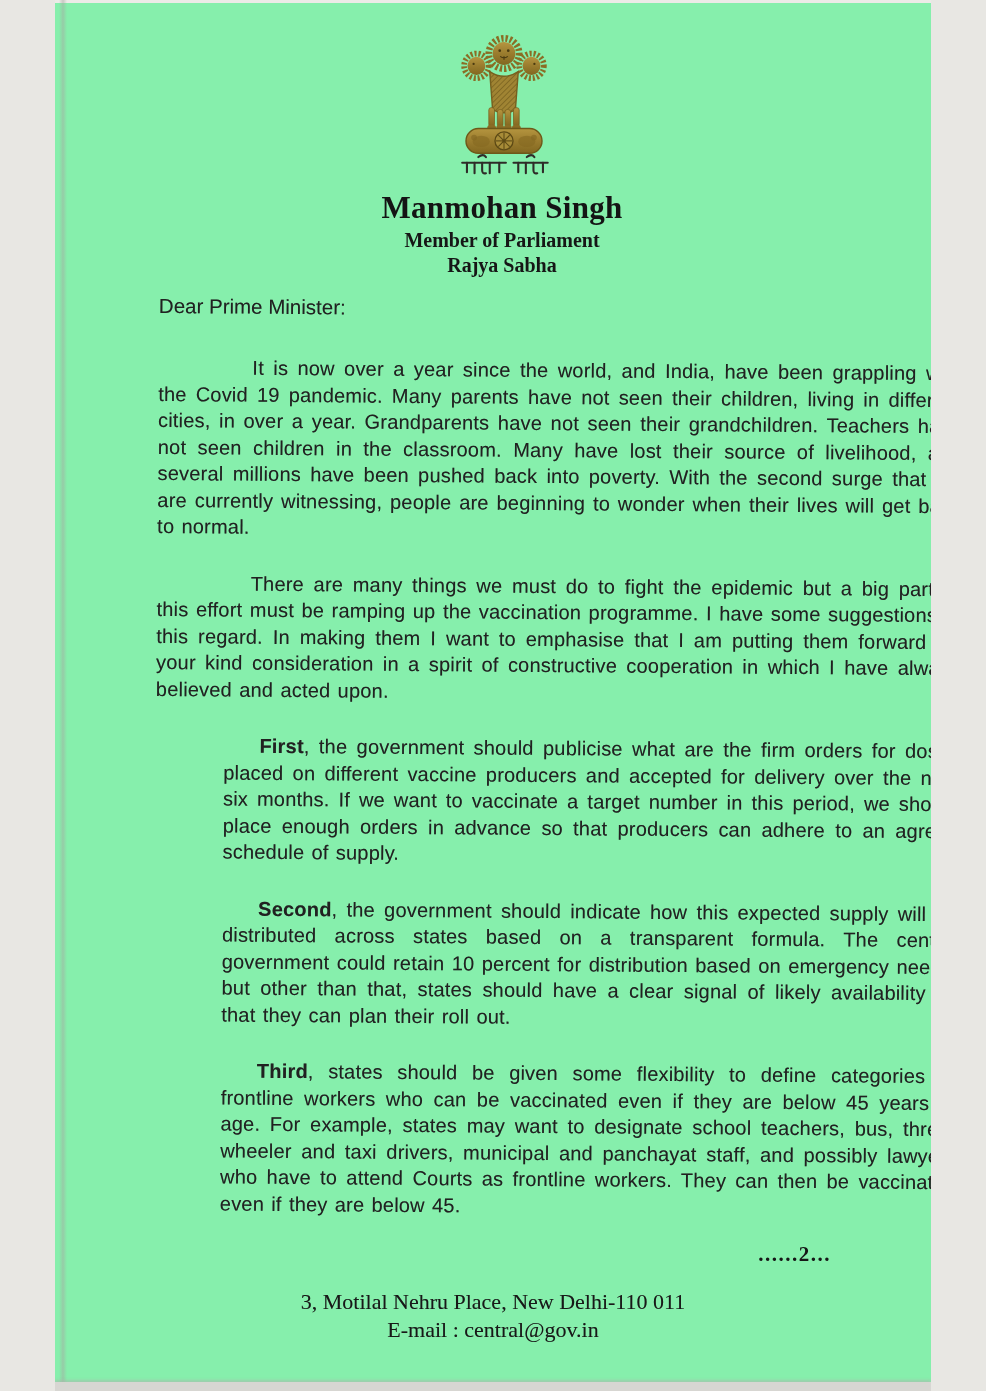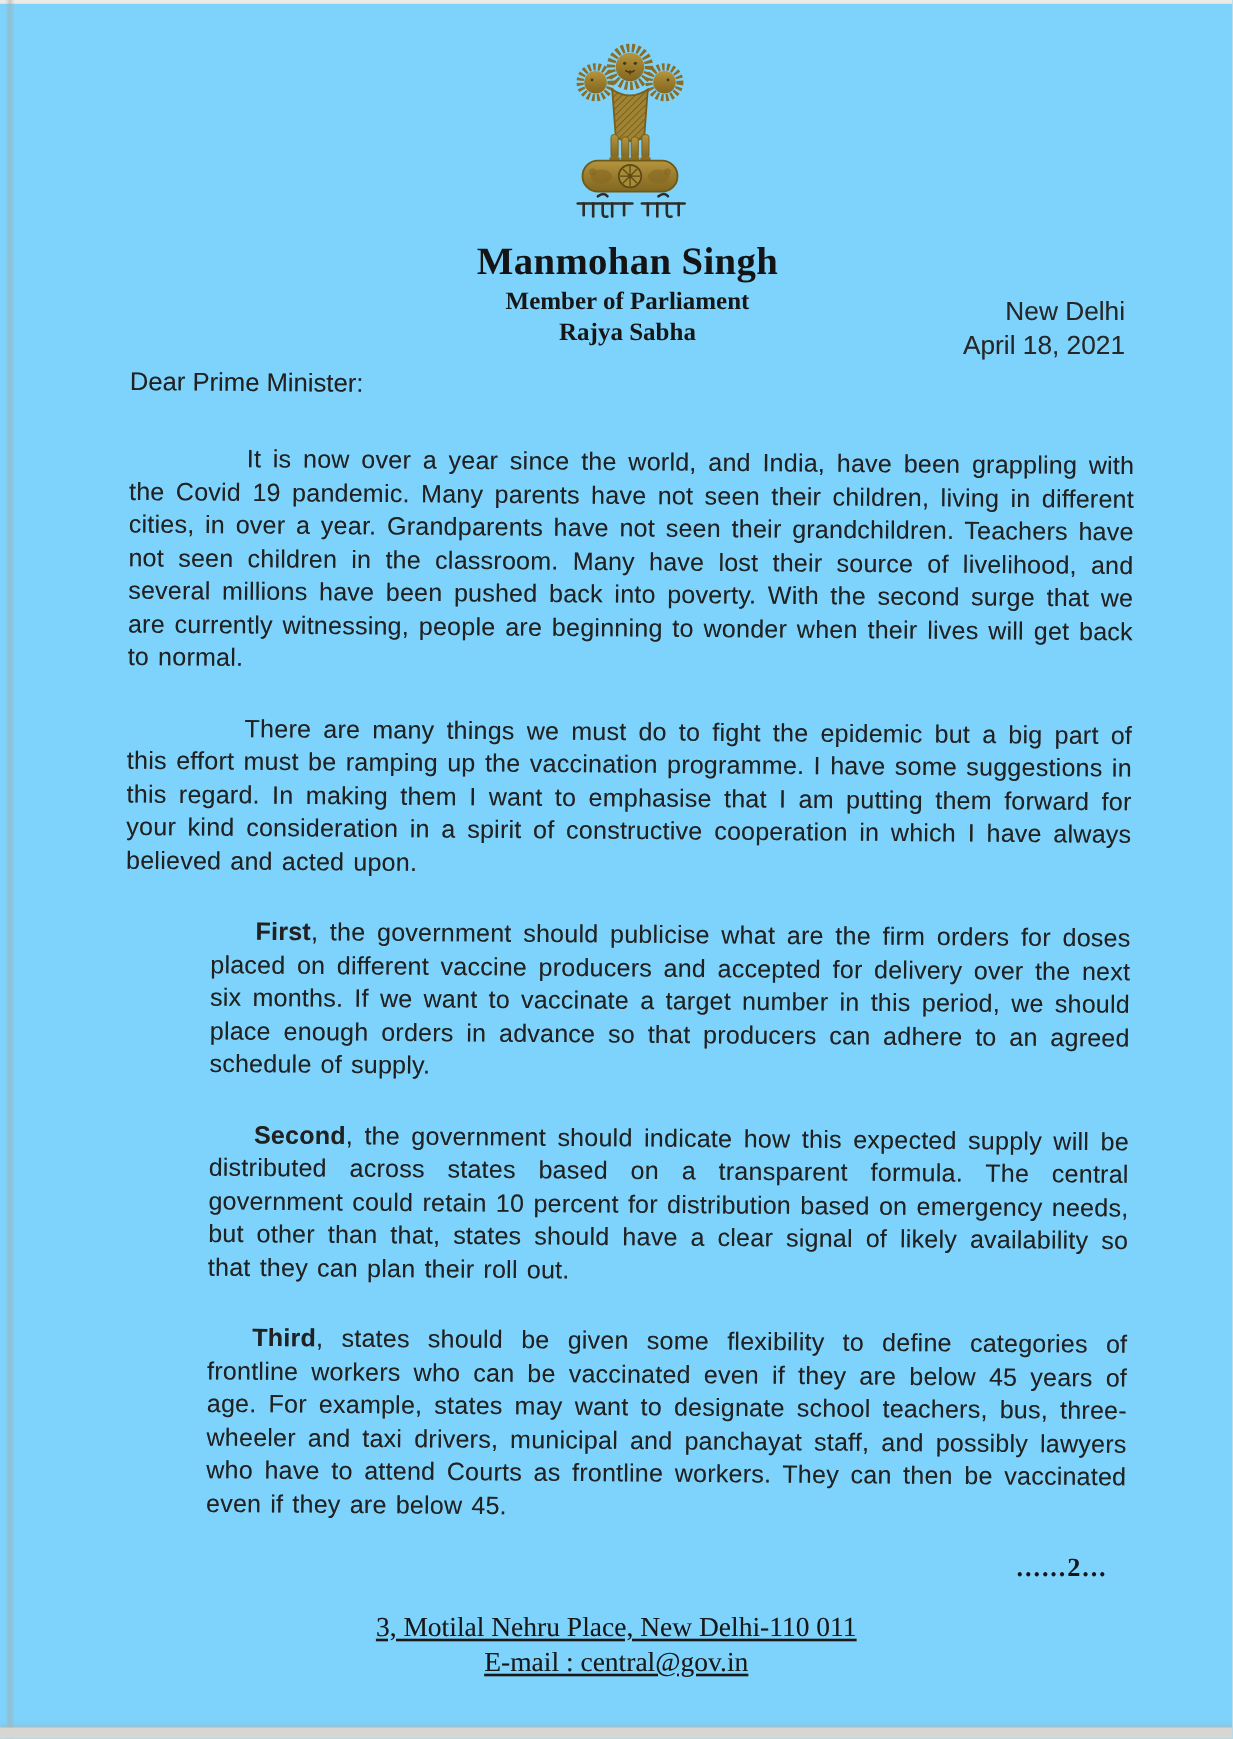--- a/index.html
+++ b/index.html
@@ -1,18 +1,18 @@
 <!DOCTYPE html>
 <html><head>
 <meta charset="utf-8">
 <style>
   html,body { margin:0; padding:0; background:#e8e7e3; }
   .page {
-    position:relative; width:986px; height:1391px; margin:0 auto;
-    background:#7dd3fc; overflow:hidden;
+    position:relative; width:876px; height:1391px; margin:0 auto;
+    background:#86efac; overflow:hidden;
     font-family:"Liberation Sans","DejaVu Sans",sans-serif;
   }
   
   .scan-top    { position:absolute; top:0; left:0; right:0; height:3px; background:#ecebe7; }
   .scan-left   { position:absolute; top:0; bottom:0; left:4px; width:8px;
                  background:linear-gradient(90deg, rgba(180,179,175,0) 0%, rgba(168,167,163,0.5) 50%, rgba(180,179,175,0) 100%);
                  filter:blur(0.6px); }
   .scan-bottom { position:absolute; left:0; right:0; bottom:0; height:9px; background:#d7d6d2;
                  box-shadow:0 -2px 3px rgba(178,177,173,0.55); }
 
@@ -58,21 +58,20 @@
     position:absolute; top:1242px; right:100px;
     font-family:"Liberation Serif","DejaVu Serif",serif; font-weight:bold;
     font-size:21px; letter-spacing:1.5px; color:#161616;
   }
 
   .letter-footer {
     position:absolute; top:1288px; left:0; width:100%; text-align:center;
     font-family:"Liberation Serif","DejaVu Serif",serif;
     font-size:22px; line-height:28px; color:#181818;
     text-shadow:0 0 0.5px rgba(24,24,24,0.3);
-    text-decoration:underline;
   }
 </style>
 </head>
 <body>
 
 <div class="page">
 
   <div class="scan-top"></div>
   <div class="scan-left"></div>
 
@@ -144,24 +143,20 @@
           <path d="M101,146 v10"></path>
           <path d="M84,140 q5,-4 8,0"></path>
         </g>
       </svg>
     </div>
     <div class="sender-name">Manmohan Singh</div>
     <div class="sender-title">Member of Parliament</div>
     <div class="sender-chamber">Rajya Sabha</div>
   </div>
 
-  <div class="dateline">
-    <div>New Delhi</div>
-    <div>April 18, 2021</div>
-  </div>
 
   <div class="letter-body">
     <div class="salutation">Dear Prime Minister:</div>
 
     <p class="para para-indent-first"><span class="lead"></span><span>It is now over a year since the world, and India, have been grappling with the Covid 19 pandemic. Many parents have not seen their children, living in different cities, in over a year. Grandparents have not seen their grandchildren. Teachers have not seen children in the classroom. Many have lost their source of livelihood, and several millions have been pushed back into poverty. With the second surge that we are currently witnessing, people are beginning to wonder when their lives will get back to normal.</span></p>
 
     <p class="para para-indent-first"><span class="lead"></span><span>There are many things we must do to fight the epidemic but a big part of this effort must be ramping up the vaccination programme. I have some suggestions in this regard. In making them I want to emphasise that I am putting them forward for your kind consideration in a spirit of constructive cooperation in which I have always believed and acted upon.</span></p>
 
     <p class="para para-block-indent"><span class="lead">First</span><span>, the government should publicise what are the firm orders for doses placed on different vaccine producers and accepted for delivery over the next six months. If we want to vaccinate a target number in this period, we should place enough orders in advance so that producers can adhere to an agreed schedule of supply.</span></p>
 

